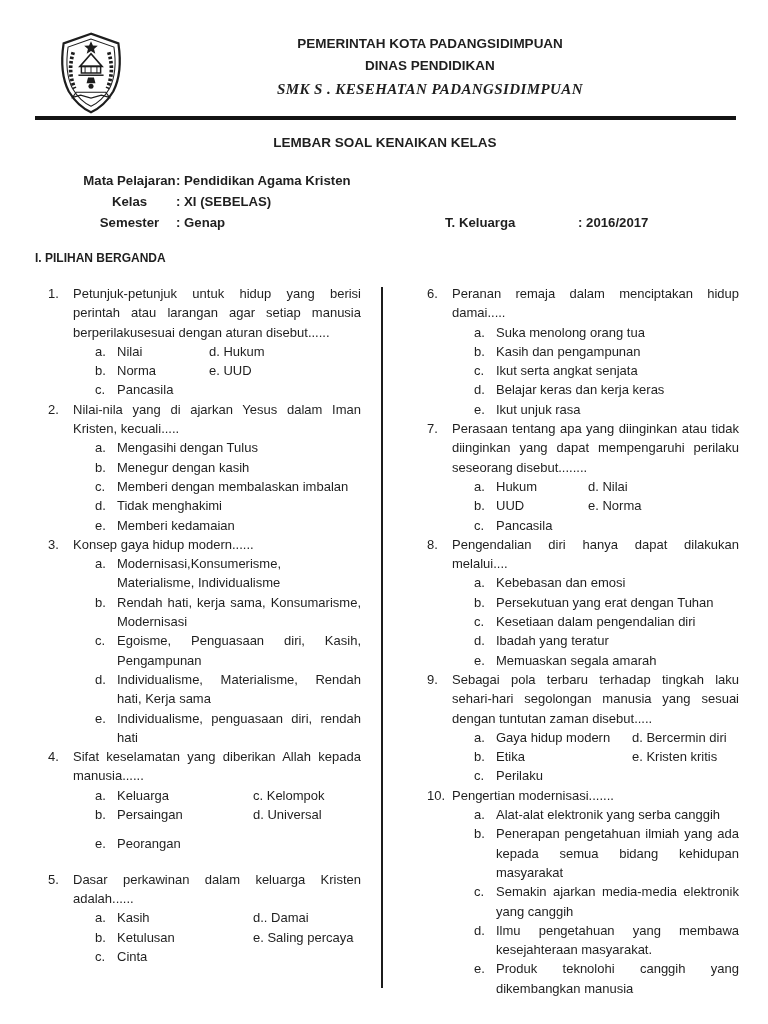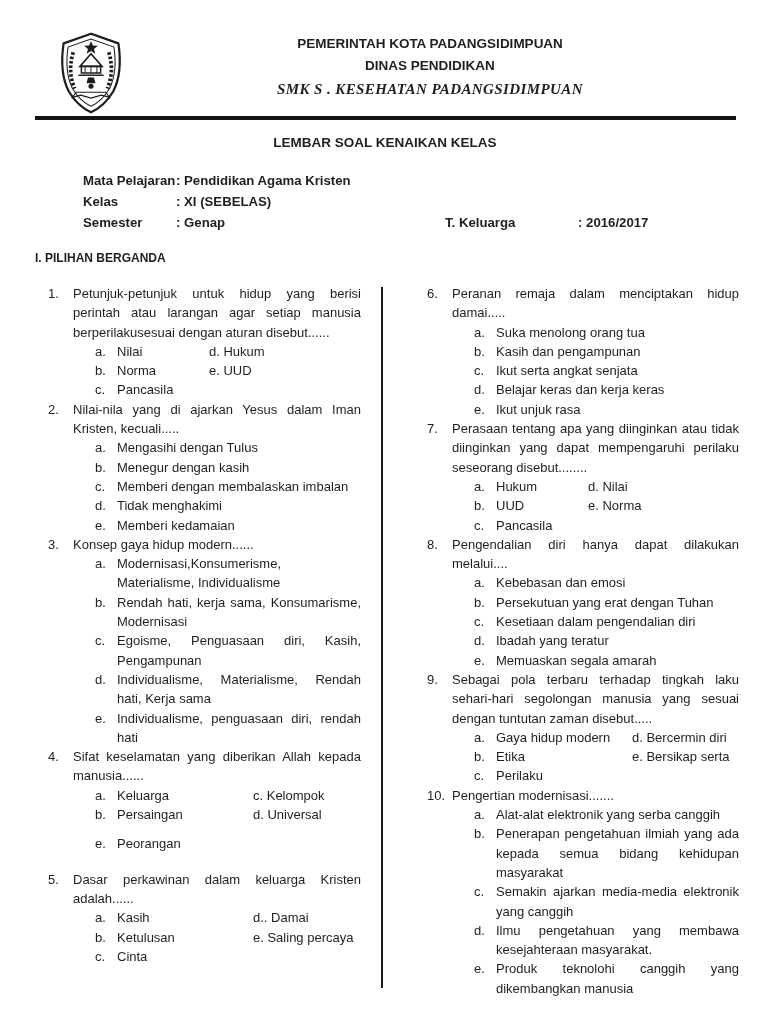--- a/index.html
+++ b/index.html
@@ -11,21 +11,21 @@
   
   .logo{position:absolute;left:54px;top:31px;width:74px;height:84px;}
   .hdr-text{position:absolute;left:130px;top:33px;width:600px;text-align:center;}
   .hdr-line1,.hdr-line2{font-weight:bold;font-size:13.5px;line-height:22px;}
   .hdr-line3{font-family:"Liberation Serif","DejaVu Serif",serif;font-weight:bold;font-size:15px;line-height:24px;letter-spacing:.4px;font-style:italic;}
   .hdr-rule{position:absolute;left:35px;top:116px;width:701px;height:3.5px;background:#141414;}
   
   .doc-title{position:absolute;left:35px;top:135px;width:700px;text-align:center;font-weight:bold;font-size:13.5px;}
   .meta{position:absolute;left:83px;top:170px;width:652px;font-weight:bold;font-size:13.2px;}
   .meta-row{position:relative;height:21px;line-height:21px;}
-  .meta-label{display:inline-block;width:93px;}
+  .meta-label{display:inline-block;width:93px;text-align:center;}
   .meta-far-label{position:absolute;left:362px;top:0;}
   .meta-far-value{position:absolute;left:495px;top:0;}
   .section-title{position:absolute;left:35px;top:251px;font-weight:bold;font-size:12px;}
   
   .col{position:absolute;top:284px;font-size:13px;line-height:19.3px;}
   .col-left{left:48px;width:313px;}
   .col-right{left:427px;width:312px;}
   .v-divider{position:absolute;left:381px;top:287px;width:1.6px;height:701px;background:#1c1c1c;}
   
   .q{margin:0;}
@@ -306,21 +306,21 @@
             <span class="opt-label">a.</span>
             <span>Gaya hidup modern</span>
           </div>
           <div class="pair-second">d. Bercermin diri</div>
         </div>
         <div class="opt">
           <div class="pair-first wide">
             <span class="opt-label">b.</span>
             <span>Etika</span>
           </div>
-          <div class="pair-second">e. Bersikap serta</div>
+          <div class="pair-second">e. Kristen kritis</div>
         </div>
         <div class="opt">
           <span class="opt-label">c.</span>
           <span class="opt-text">Perilaku</span>
         </div>
       </div>
       <div class="q">
         <div class="q-row">
           <div class="q-num">10.</div>
           <div class="q-text">Pengertian modernisasi.......</div>

